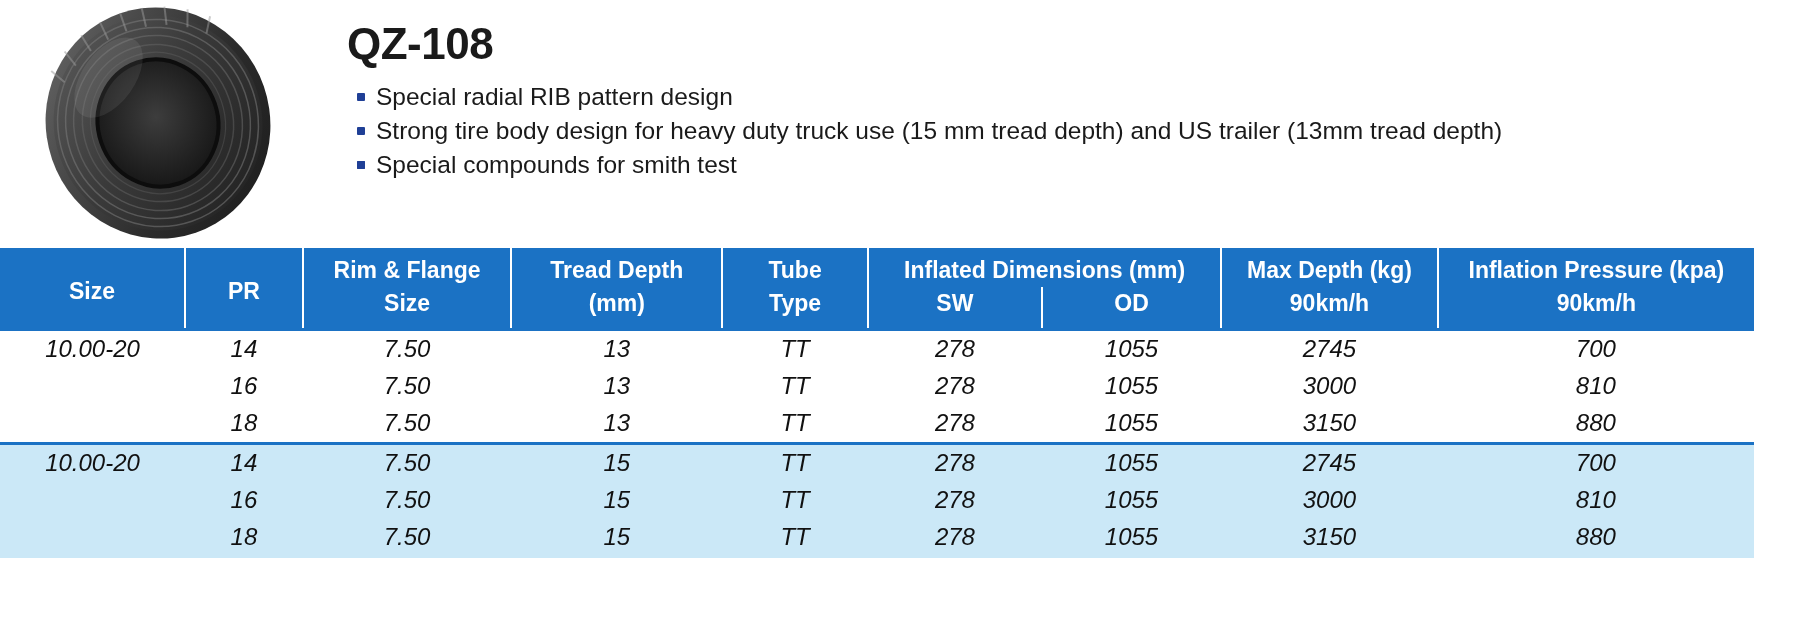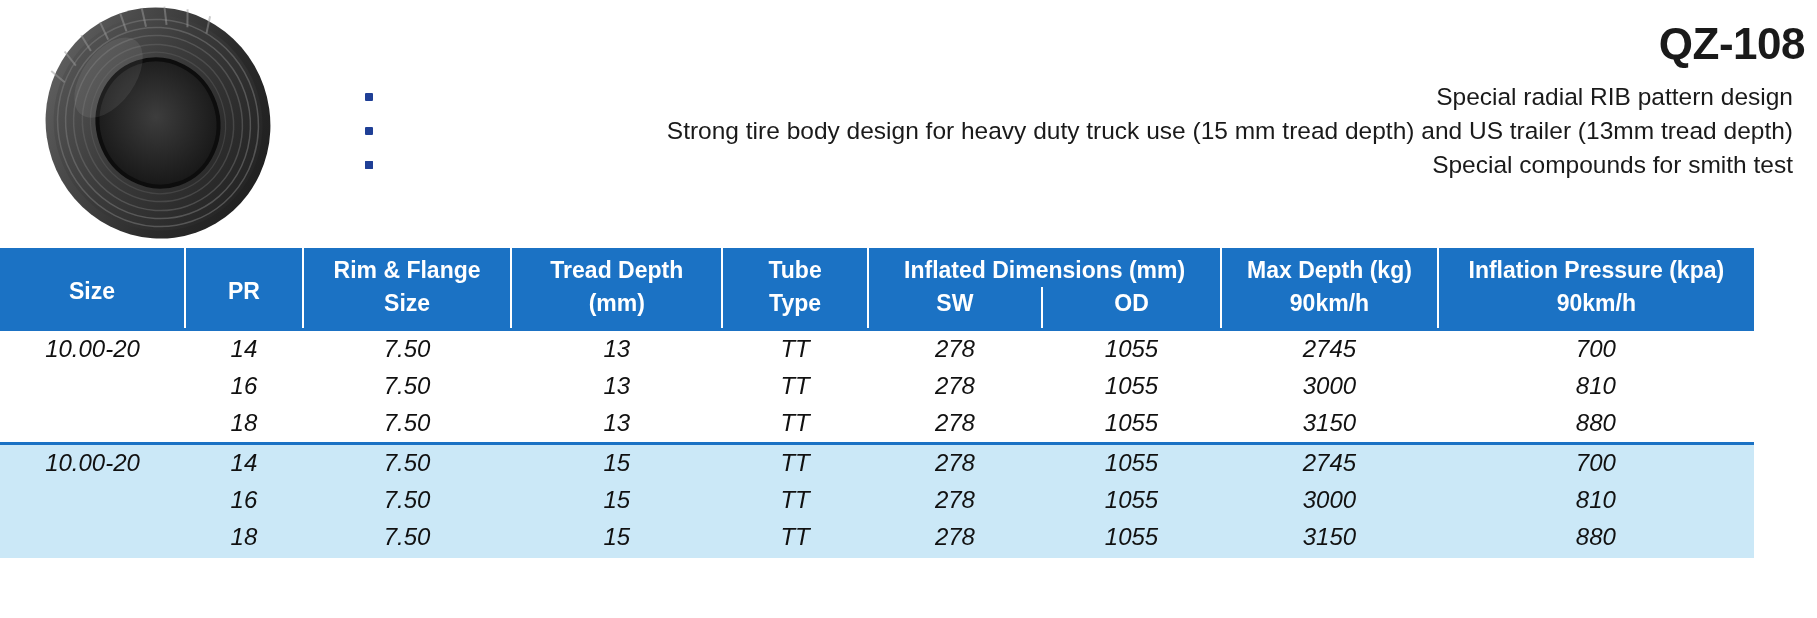--- a/index.html
+++ b/index.html
@@ -28,35 +28,34 @@
     top: 4px;
     width: 300px;
     height: 238px;
   }
 
   .info {
     position: absolute;
     left: 345px;
     top: 22px;
     width: 1460px;
-    text-align: right;
   }
 
   .model-title {
     font-size: 44px;
     font-weight: bold;
     color: #1a1a1a;
     letter-spacing: -0.5px;
     line-height: 1;
     margin: 0 0 14px 2px;
   }
 
   .feature-list {
     list-style: none;
-    margin: 12px;
+    margin: 4px;
     padding: 0;
   }
 
   .feature-item {
     position: relative;
     padding-left: 27px;
     font-size: 24.5px;
     color: #1a1a1a;
     line-height: 1.38;
     white-space: nowrap;

